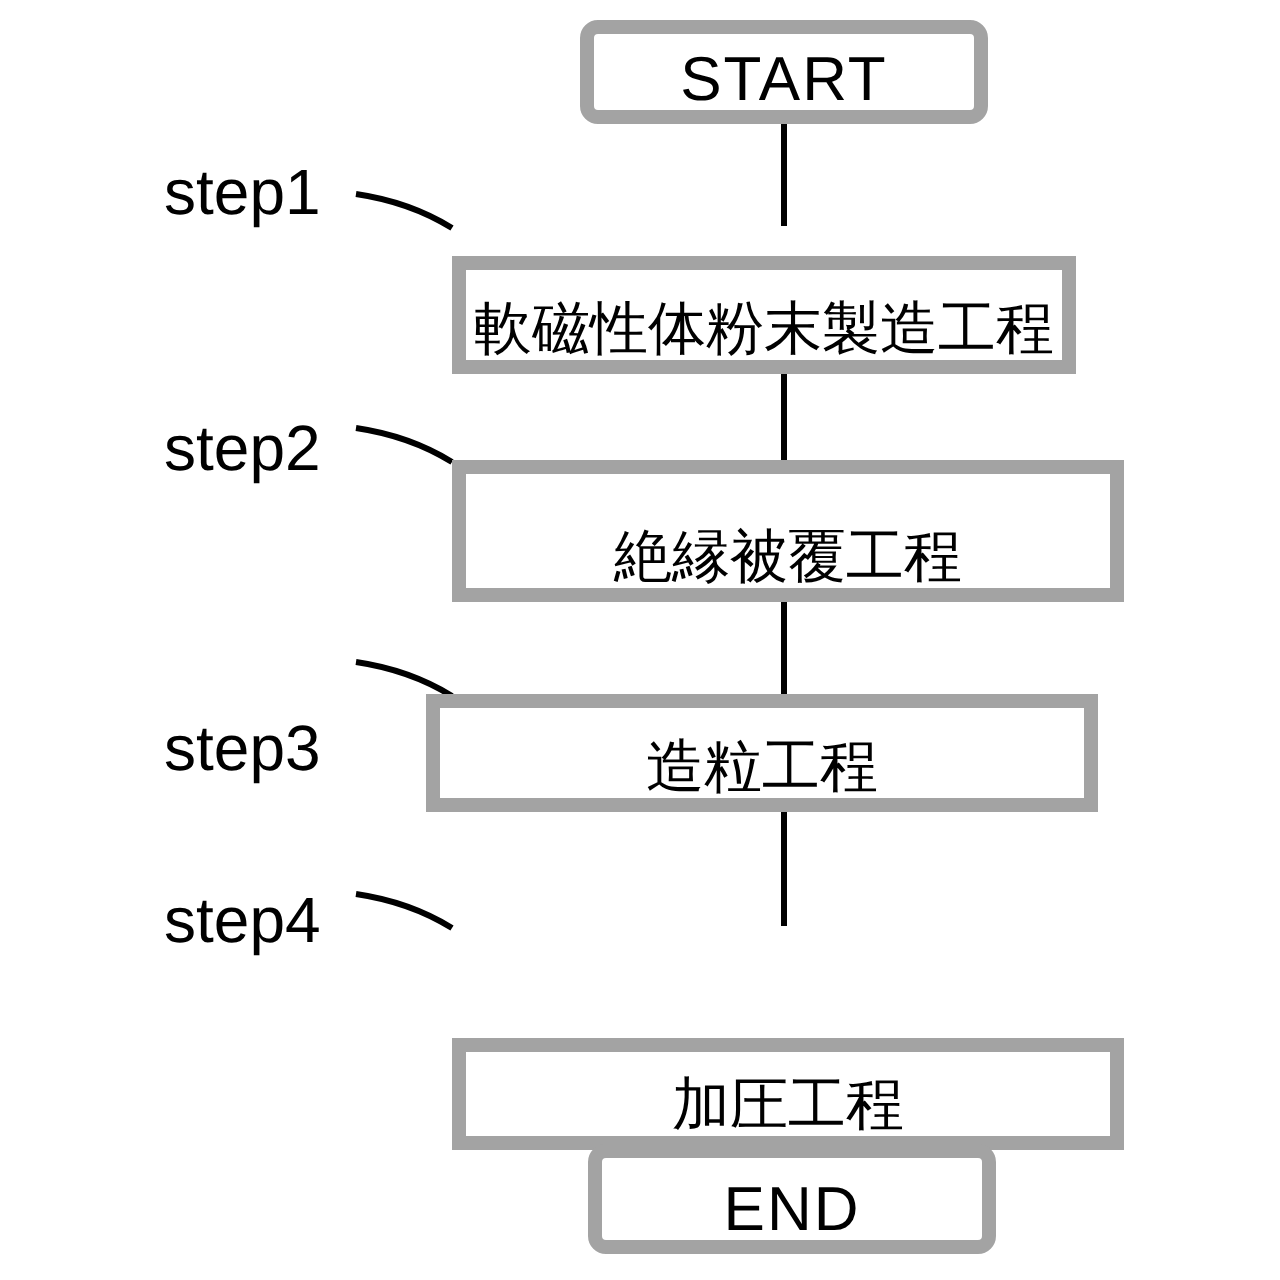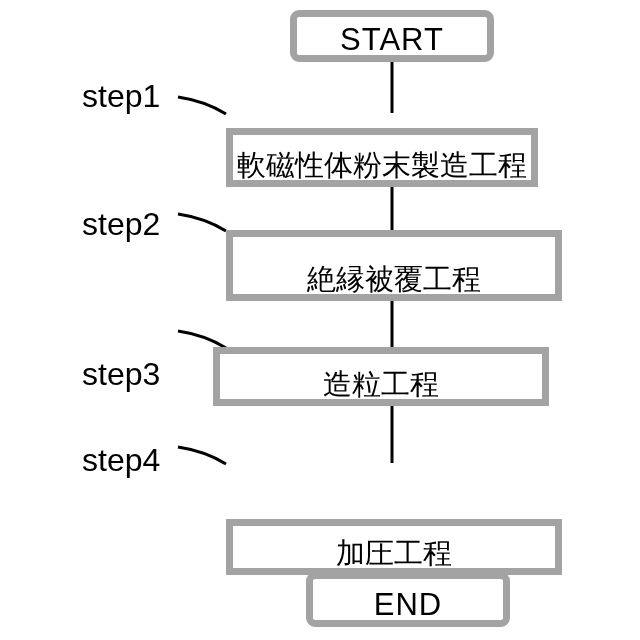--- a/index.html
+++ b/index.html
@@ -88,21 +88,21 @@
   </div>
 
   <div class="node-box" style="left:213px; top:347px; width:336px; height:59px;">
     <span class="process-label">造粒工程</span>
   </div>
 
   <div class="node-box" style="left:226px; top:483px; width:336px; height:56px;margin-top:36px;">
     <span class="process-label">加圧工程</span>
   </div>
 
-  <div class="node-box terminator" style="left:306px; top:572px; width:204px; height:55px;">
+  <div class="node-box terminator" style="left:294px; top:572px; width:204px; height:55px;">
     <span class="terminator-label">END</span>
   </div>
 
   <div class="step-label" style="left:82px; top:80px;">step1</div>
   <div class="step-label" style="left:82px; top:197px;margin-top:11px;">step2</div>
   <div class="step-label" style="left:82px; top:314px;margin-top:44px;">step3</div>
   <div class="step-label" style="left:82px; top:444px;">step4</div>
 
 </div>
 

